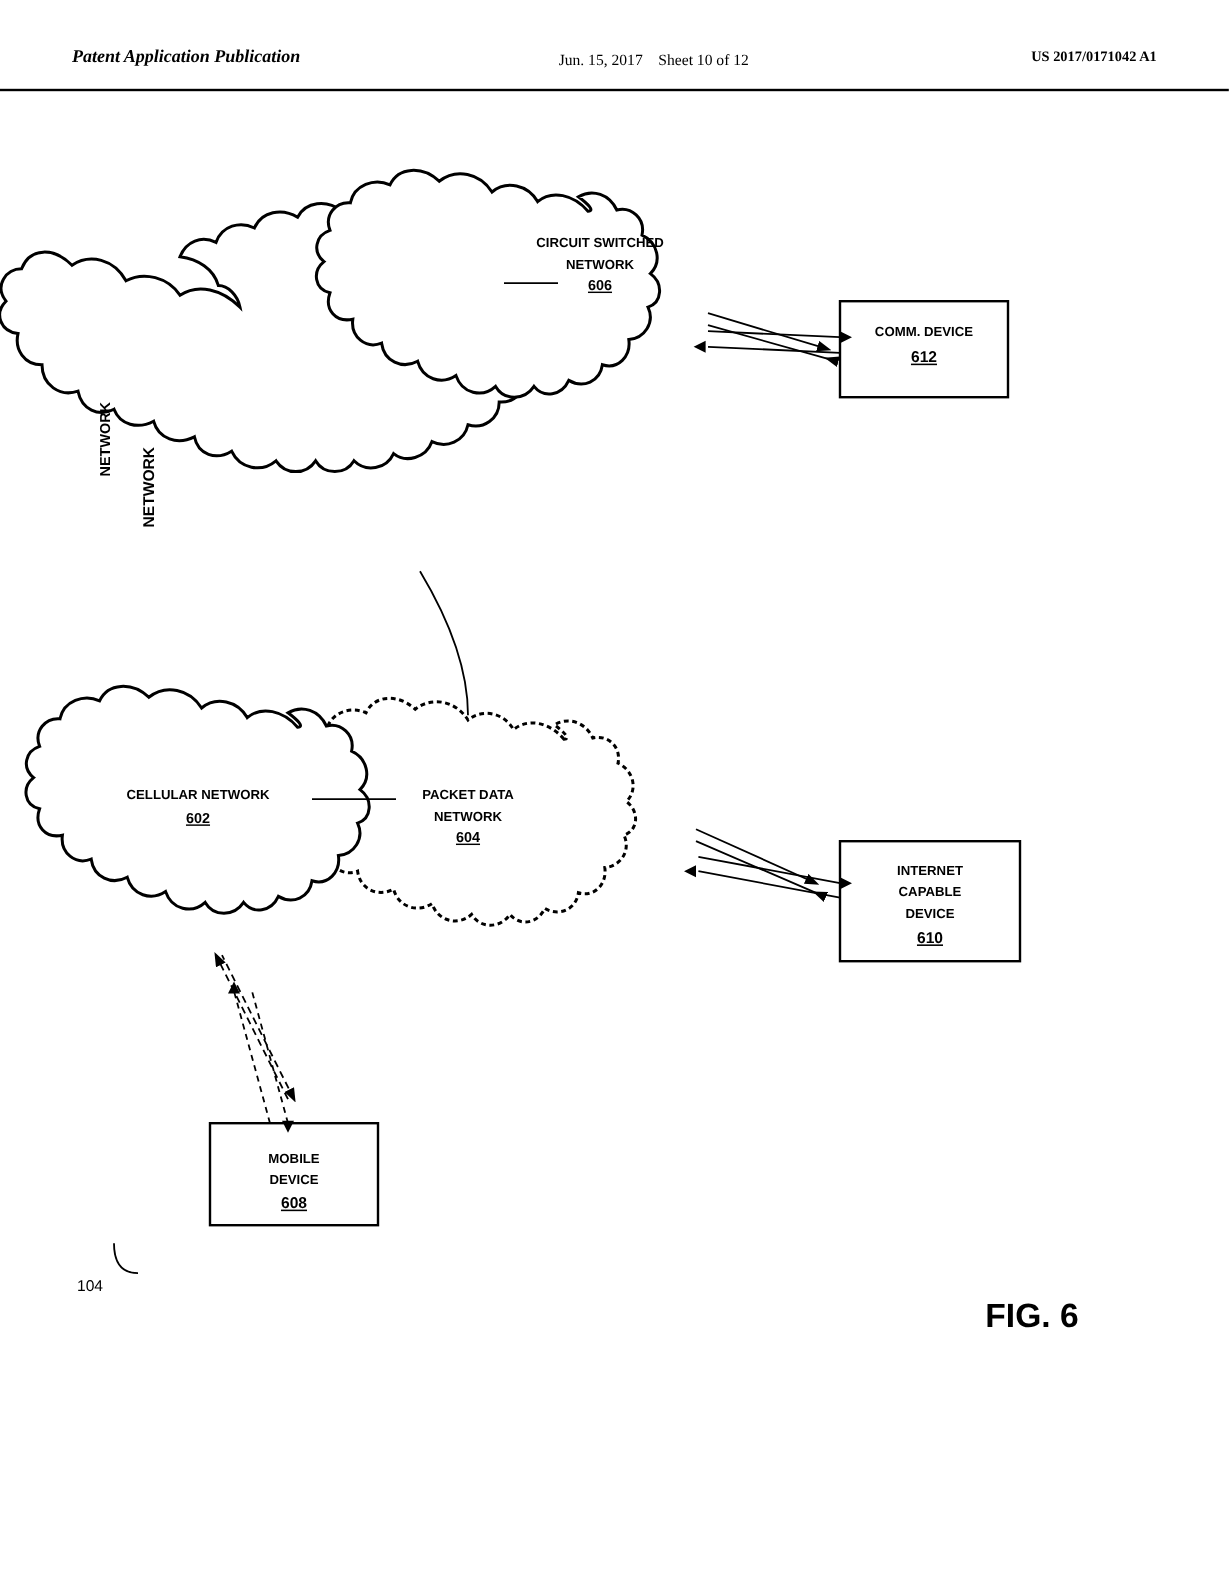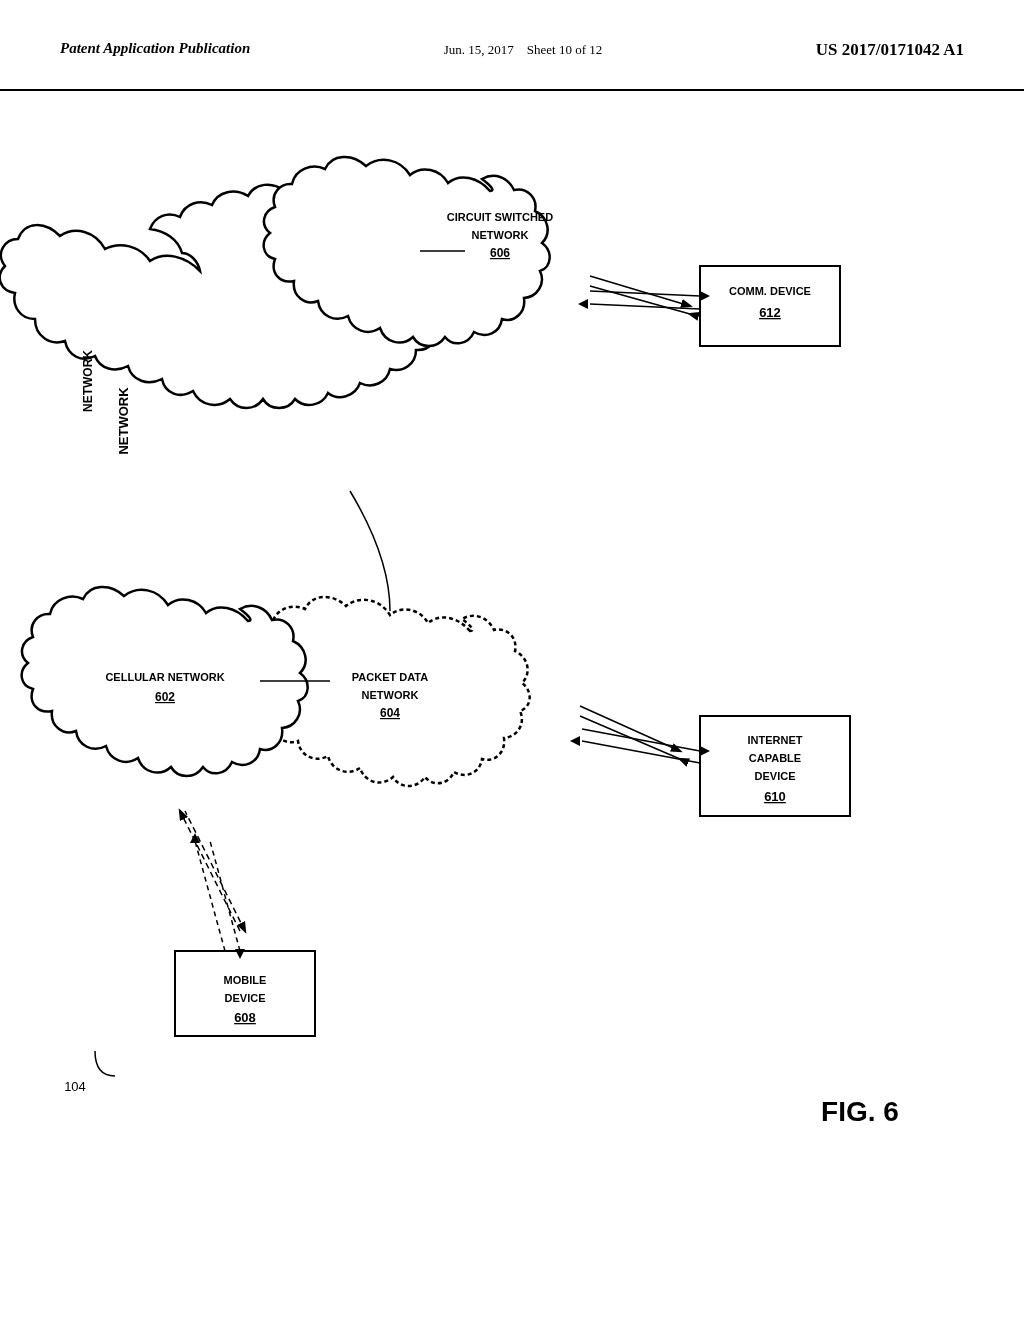--- a/index.html
+++ b/index.html
@@ -17,35 +17,35 @@
       height: 1320px;
       background: #fff;
       position: relative;
     }
 
     
     .header {
       display: flex;
       justify-content: space-between;
       align-items: flex-start;
-      padding: 40px 60px 28px 60px;
+      padding: 40px 60px 13px 60px;
       border-bottom: 2px solid #000;
     }
     .header-left {
       font-size: 15px;
       font-weight: bold;
       font-style: italic;
     }
     .header-center {
       font-size: 13px;
       text-align: left;
       line-height: 1.6;
     }
     .header-right {
-      font-size: 17px;
+      font-size: 12px;
       font-weight: bold;
       text-align: right;
       margin-left: 20px;
     }
 
     
     .diagram-area {
       position: relative;
       width: 100%;
       height: calc(1320px - 130px);

